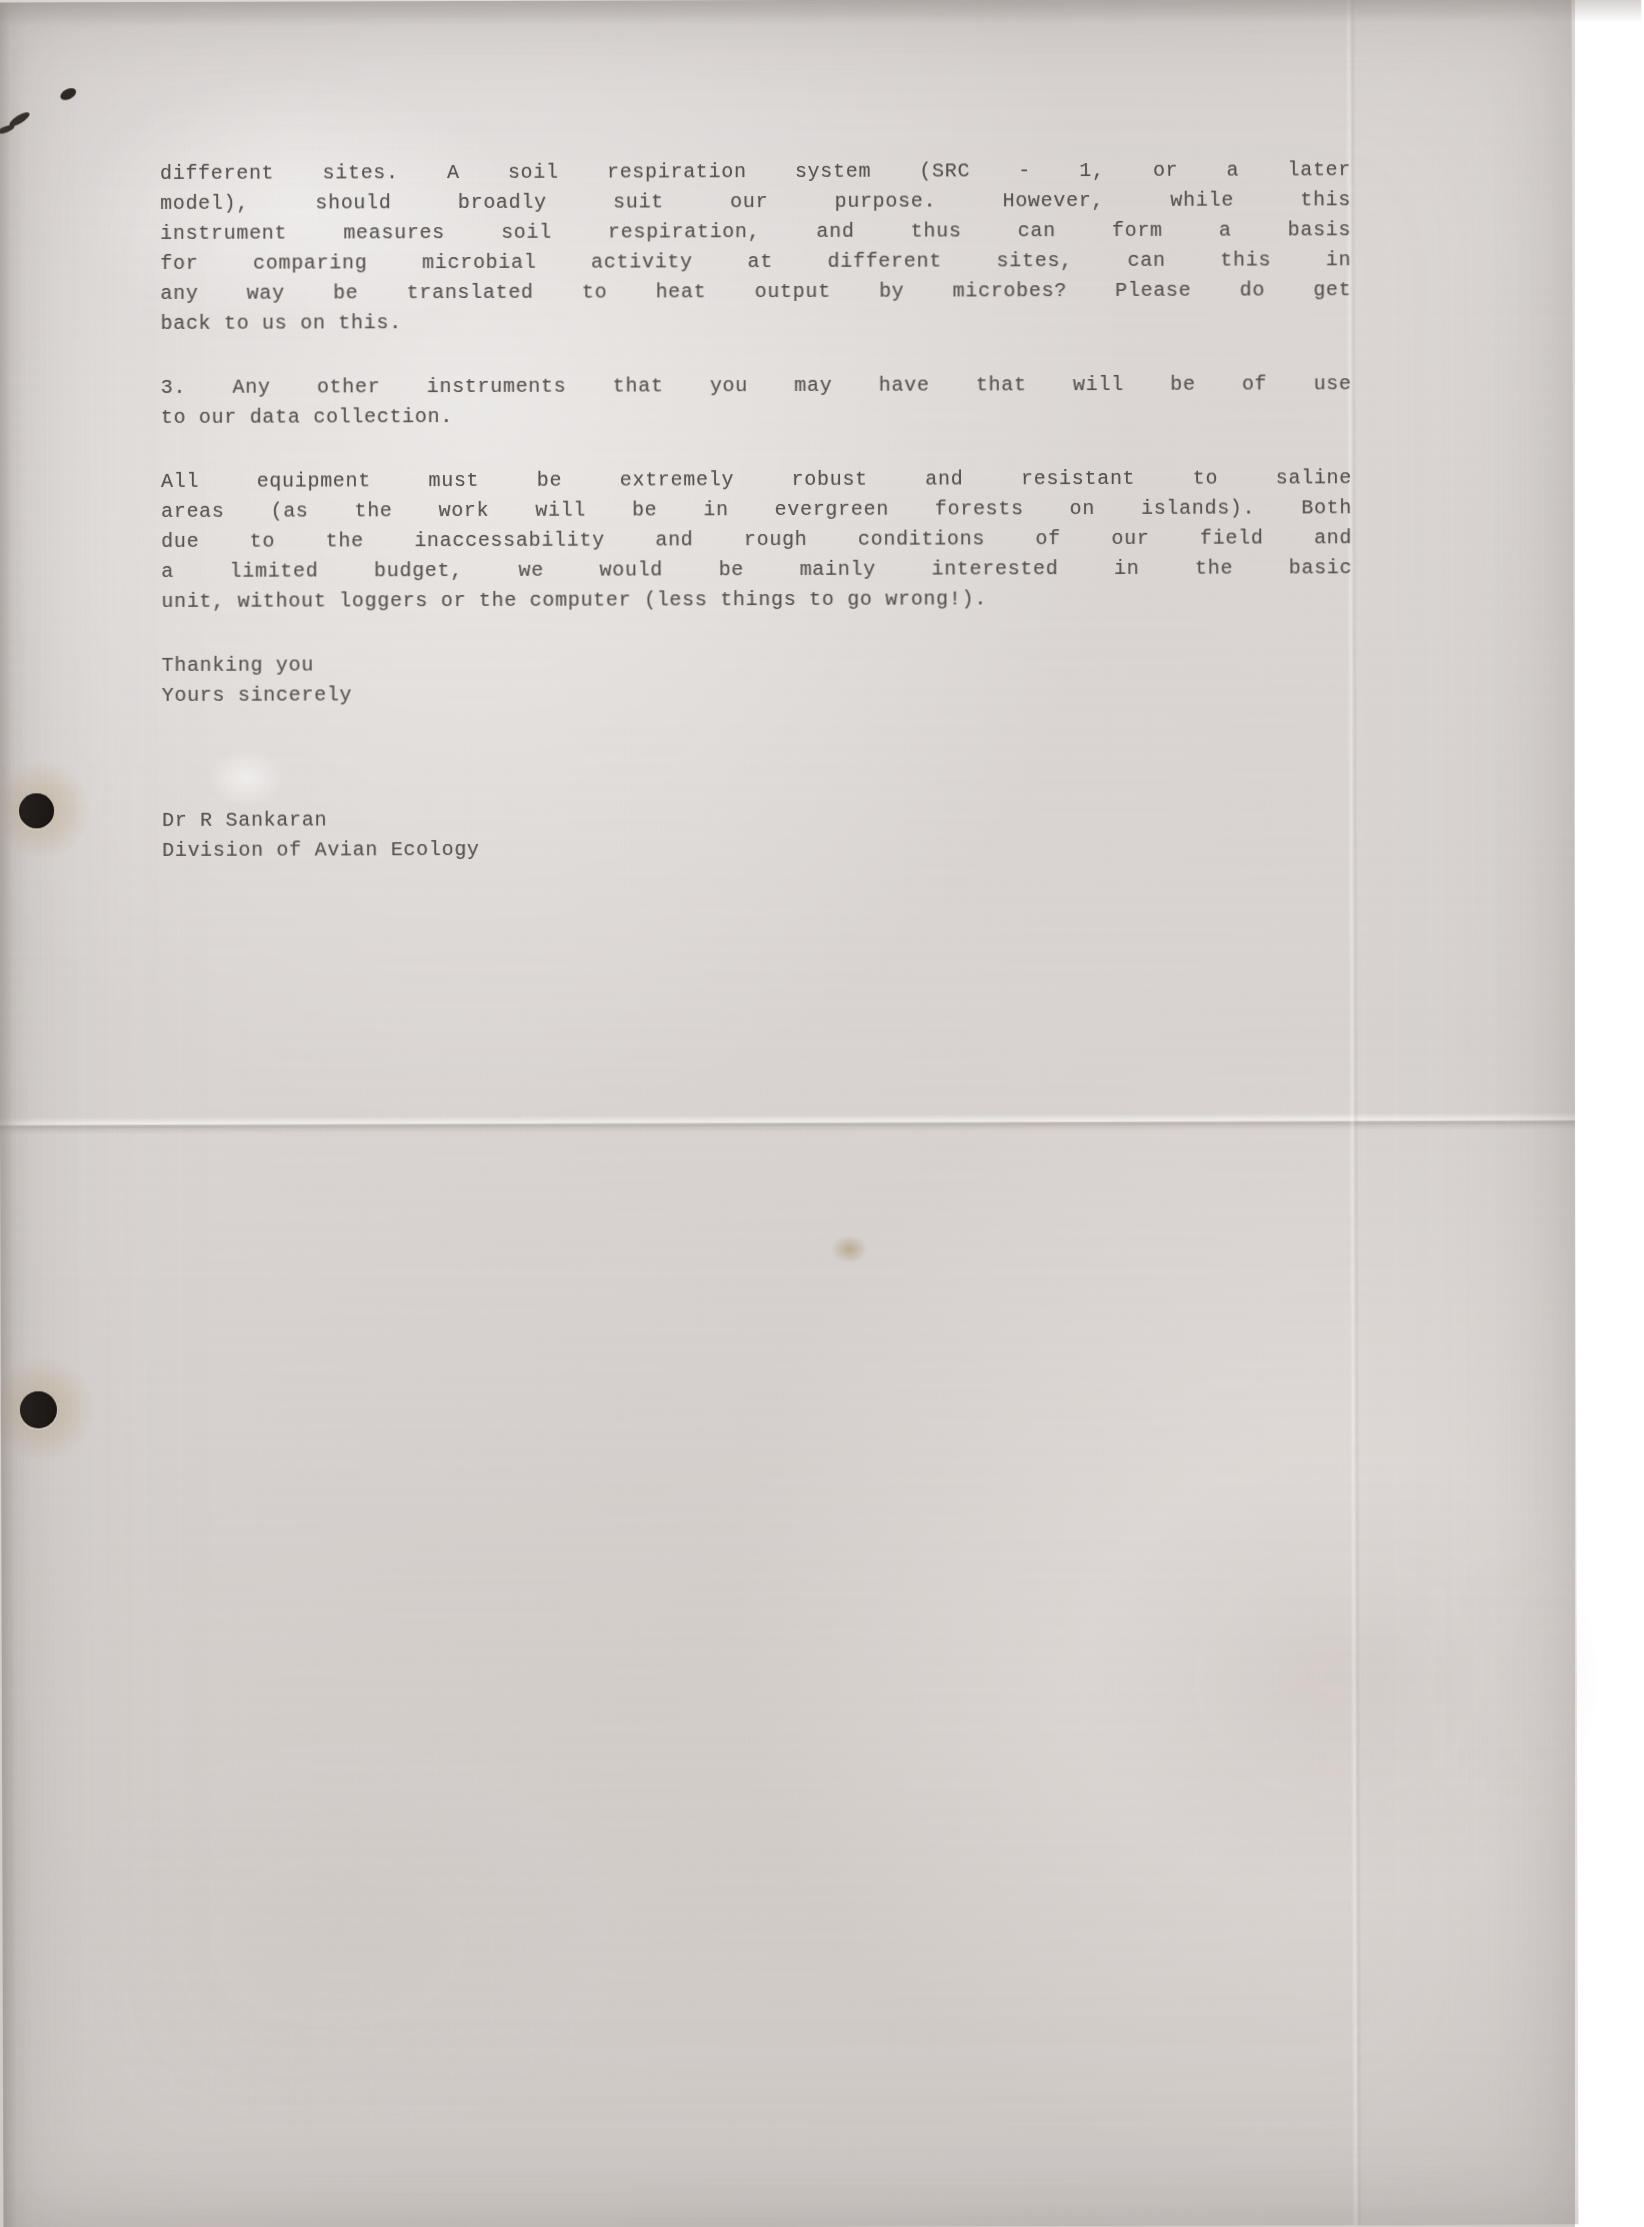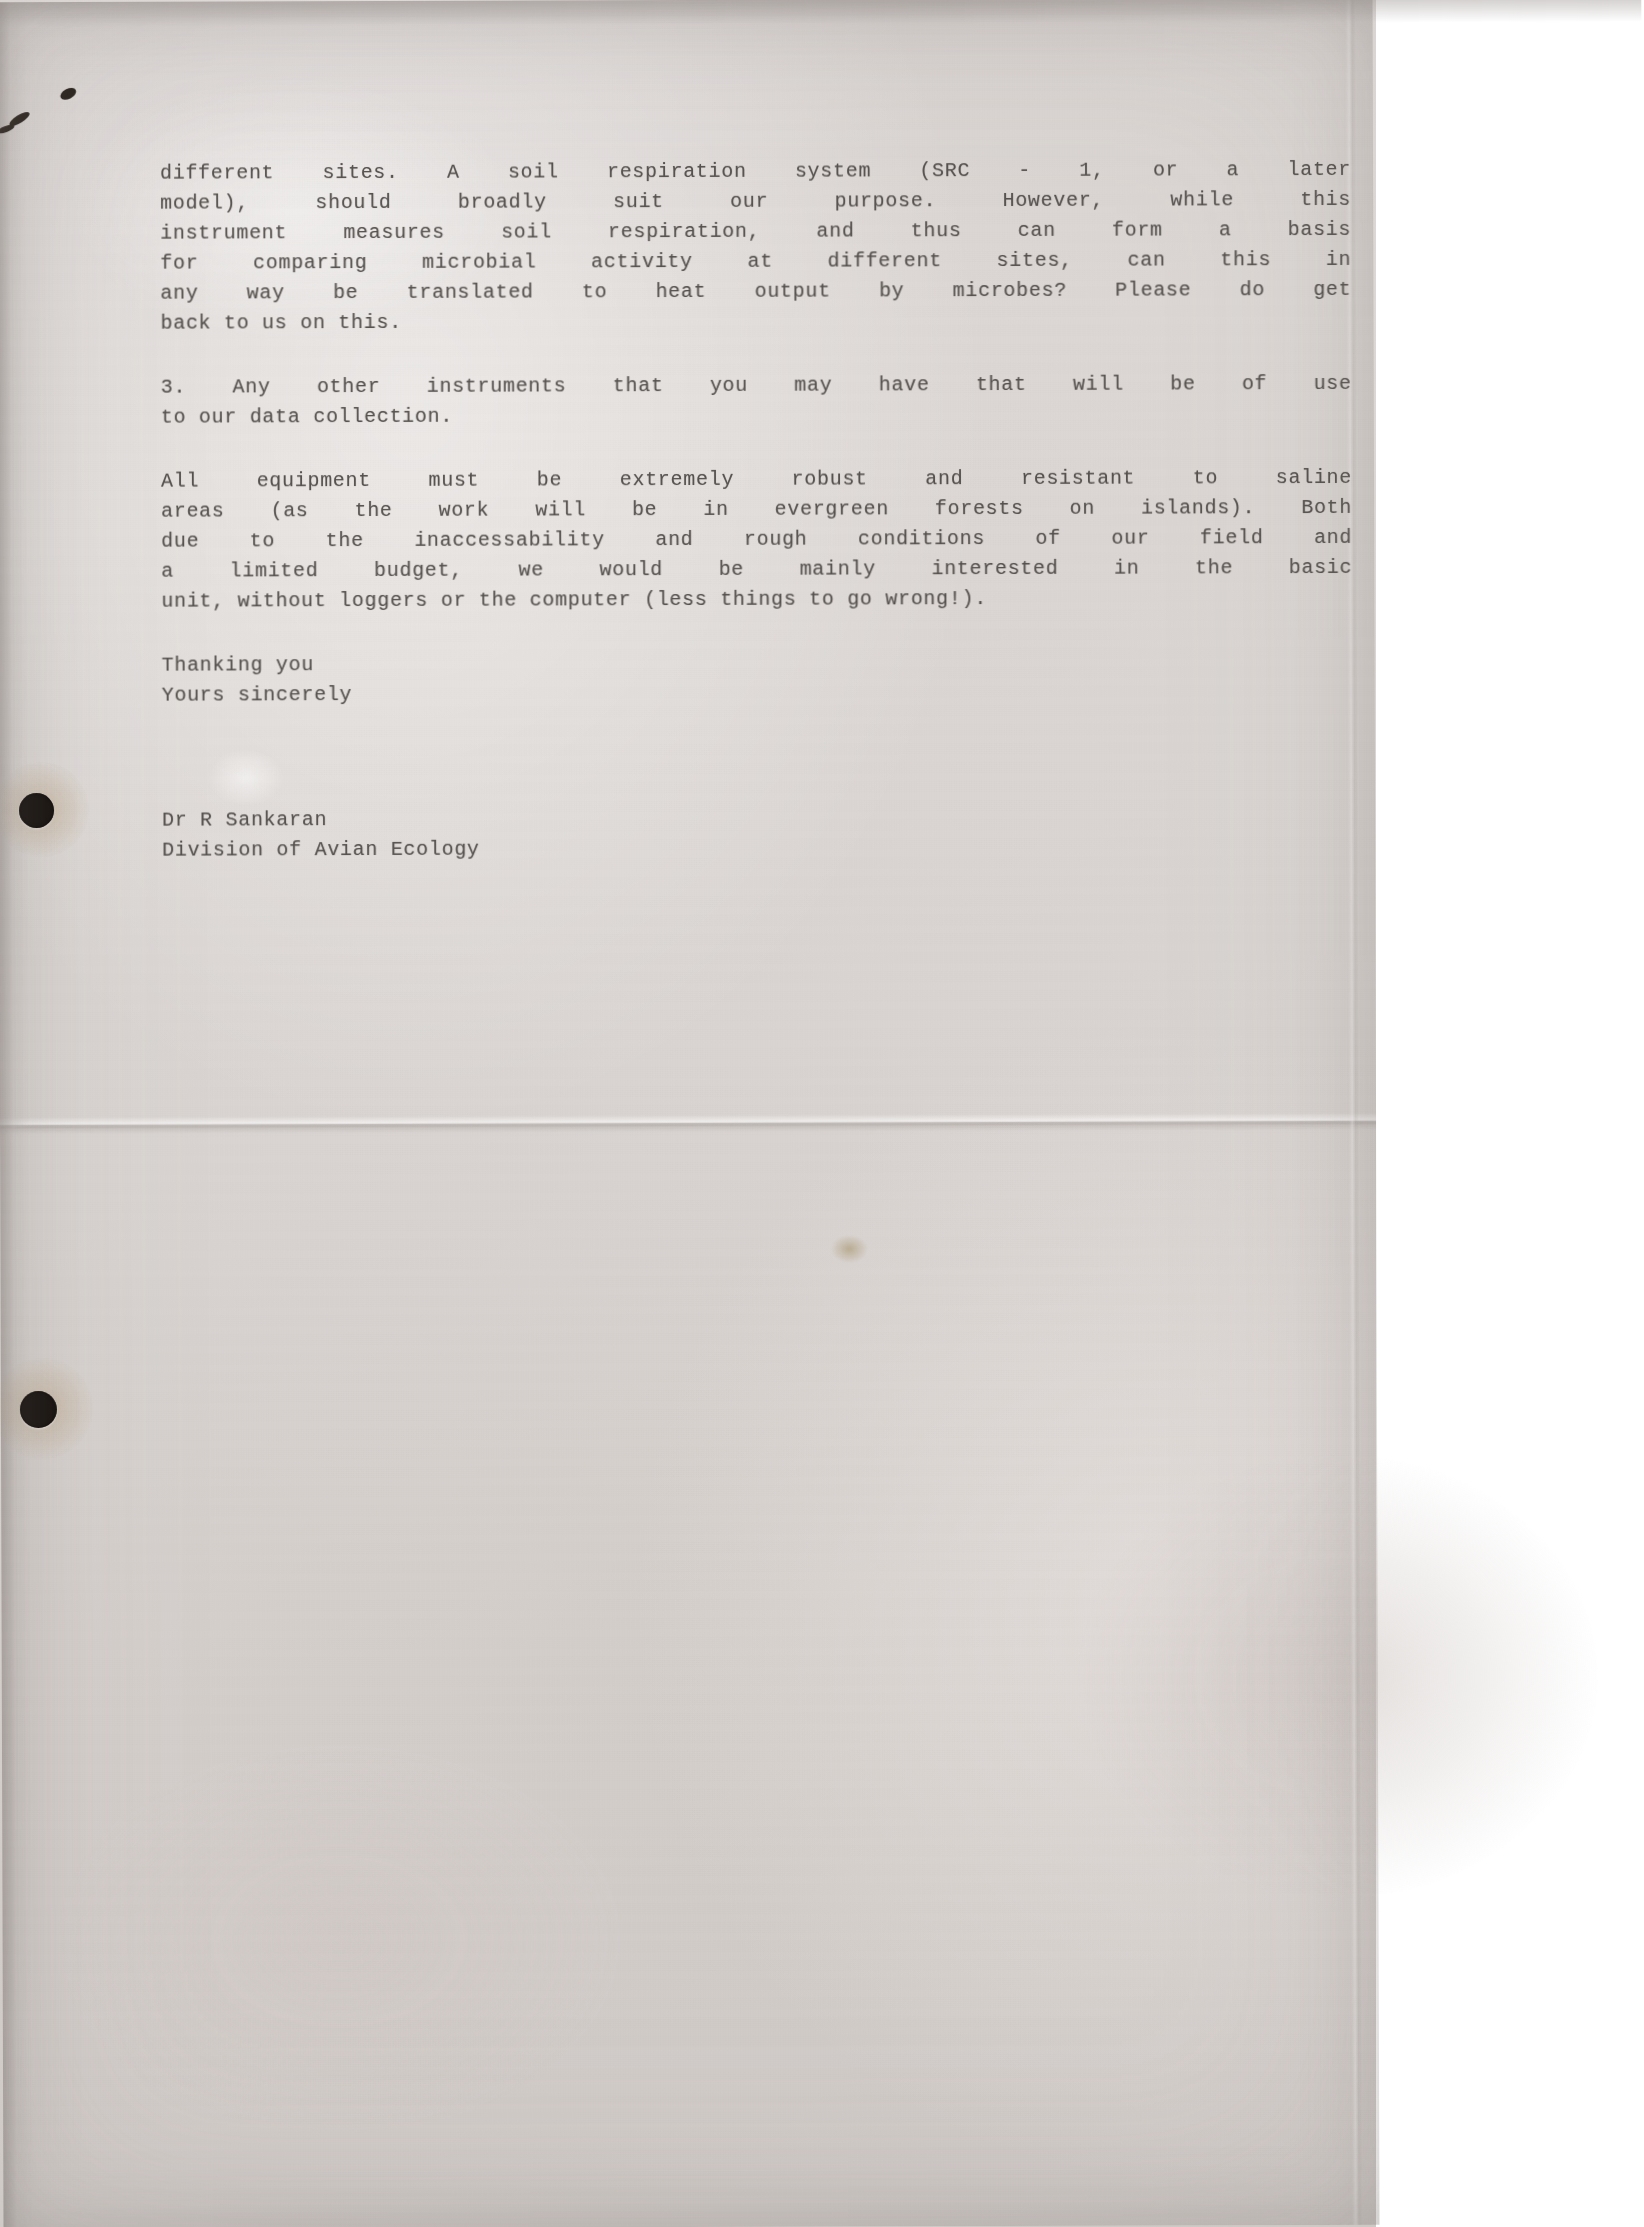--- a/index.html
+++ b/index.html
@@ -10,21 +10,21 @@
   body {
     width: 1645px;
     height: 2227px;
     overflow: hidden;
     font-family: "Liberation Mono", monospace;
   }
 
   
   #page {
     position: relative;
-    width: 1376px;
+    width: 1575px;
     height: 2227px;
     background:
       radial-gradient(ellipse 70% 55% at 30% 18%, rgba(255,255,255,0.45) 0%, rgba(255,255,255,0) 60%),
       radial-gradient(ellipse 60% 40% at 85% 72%, rgba(232,226,224,0.7) 0%, rgba(232,226,224,0) 65%),
       linear-gradient(168deg, #d7d1cf 0%, #dcd7d4 22%, #d9d4d1 48%, #d4cecb 70%, #cfc9c6 100%);
     text-decoration: underline;
   }
 
   
   #grain {

